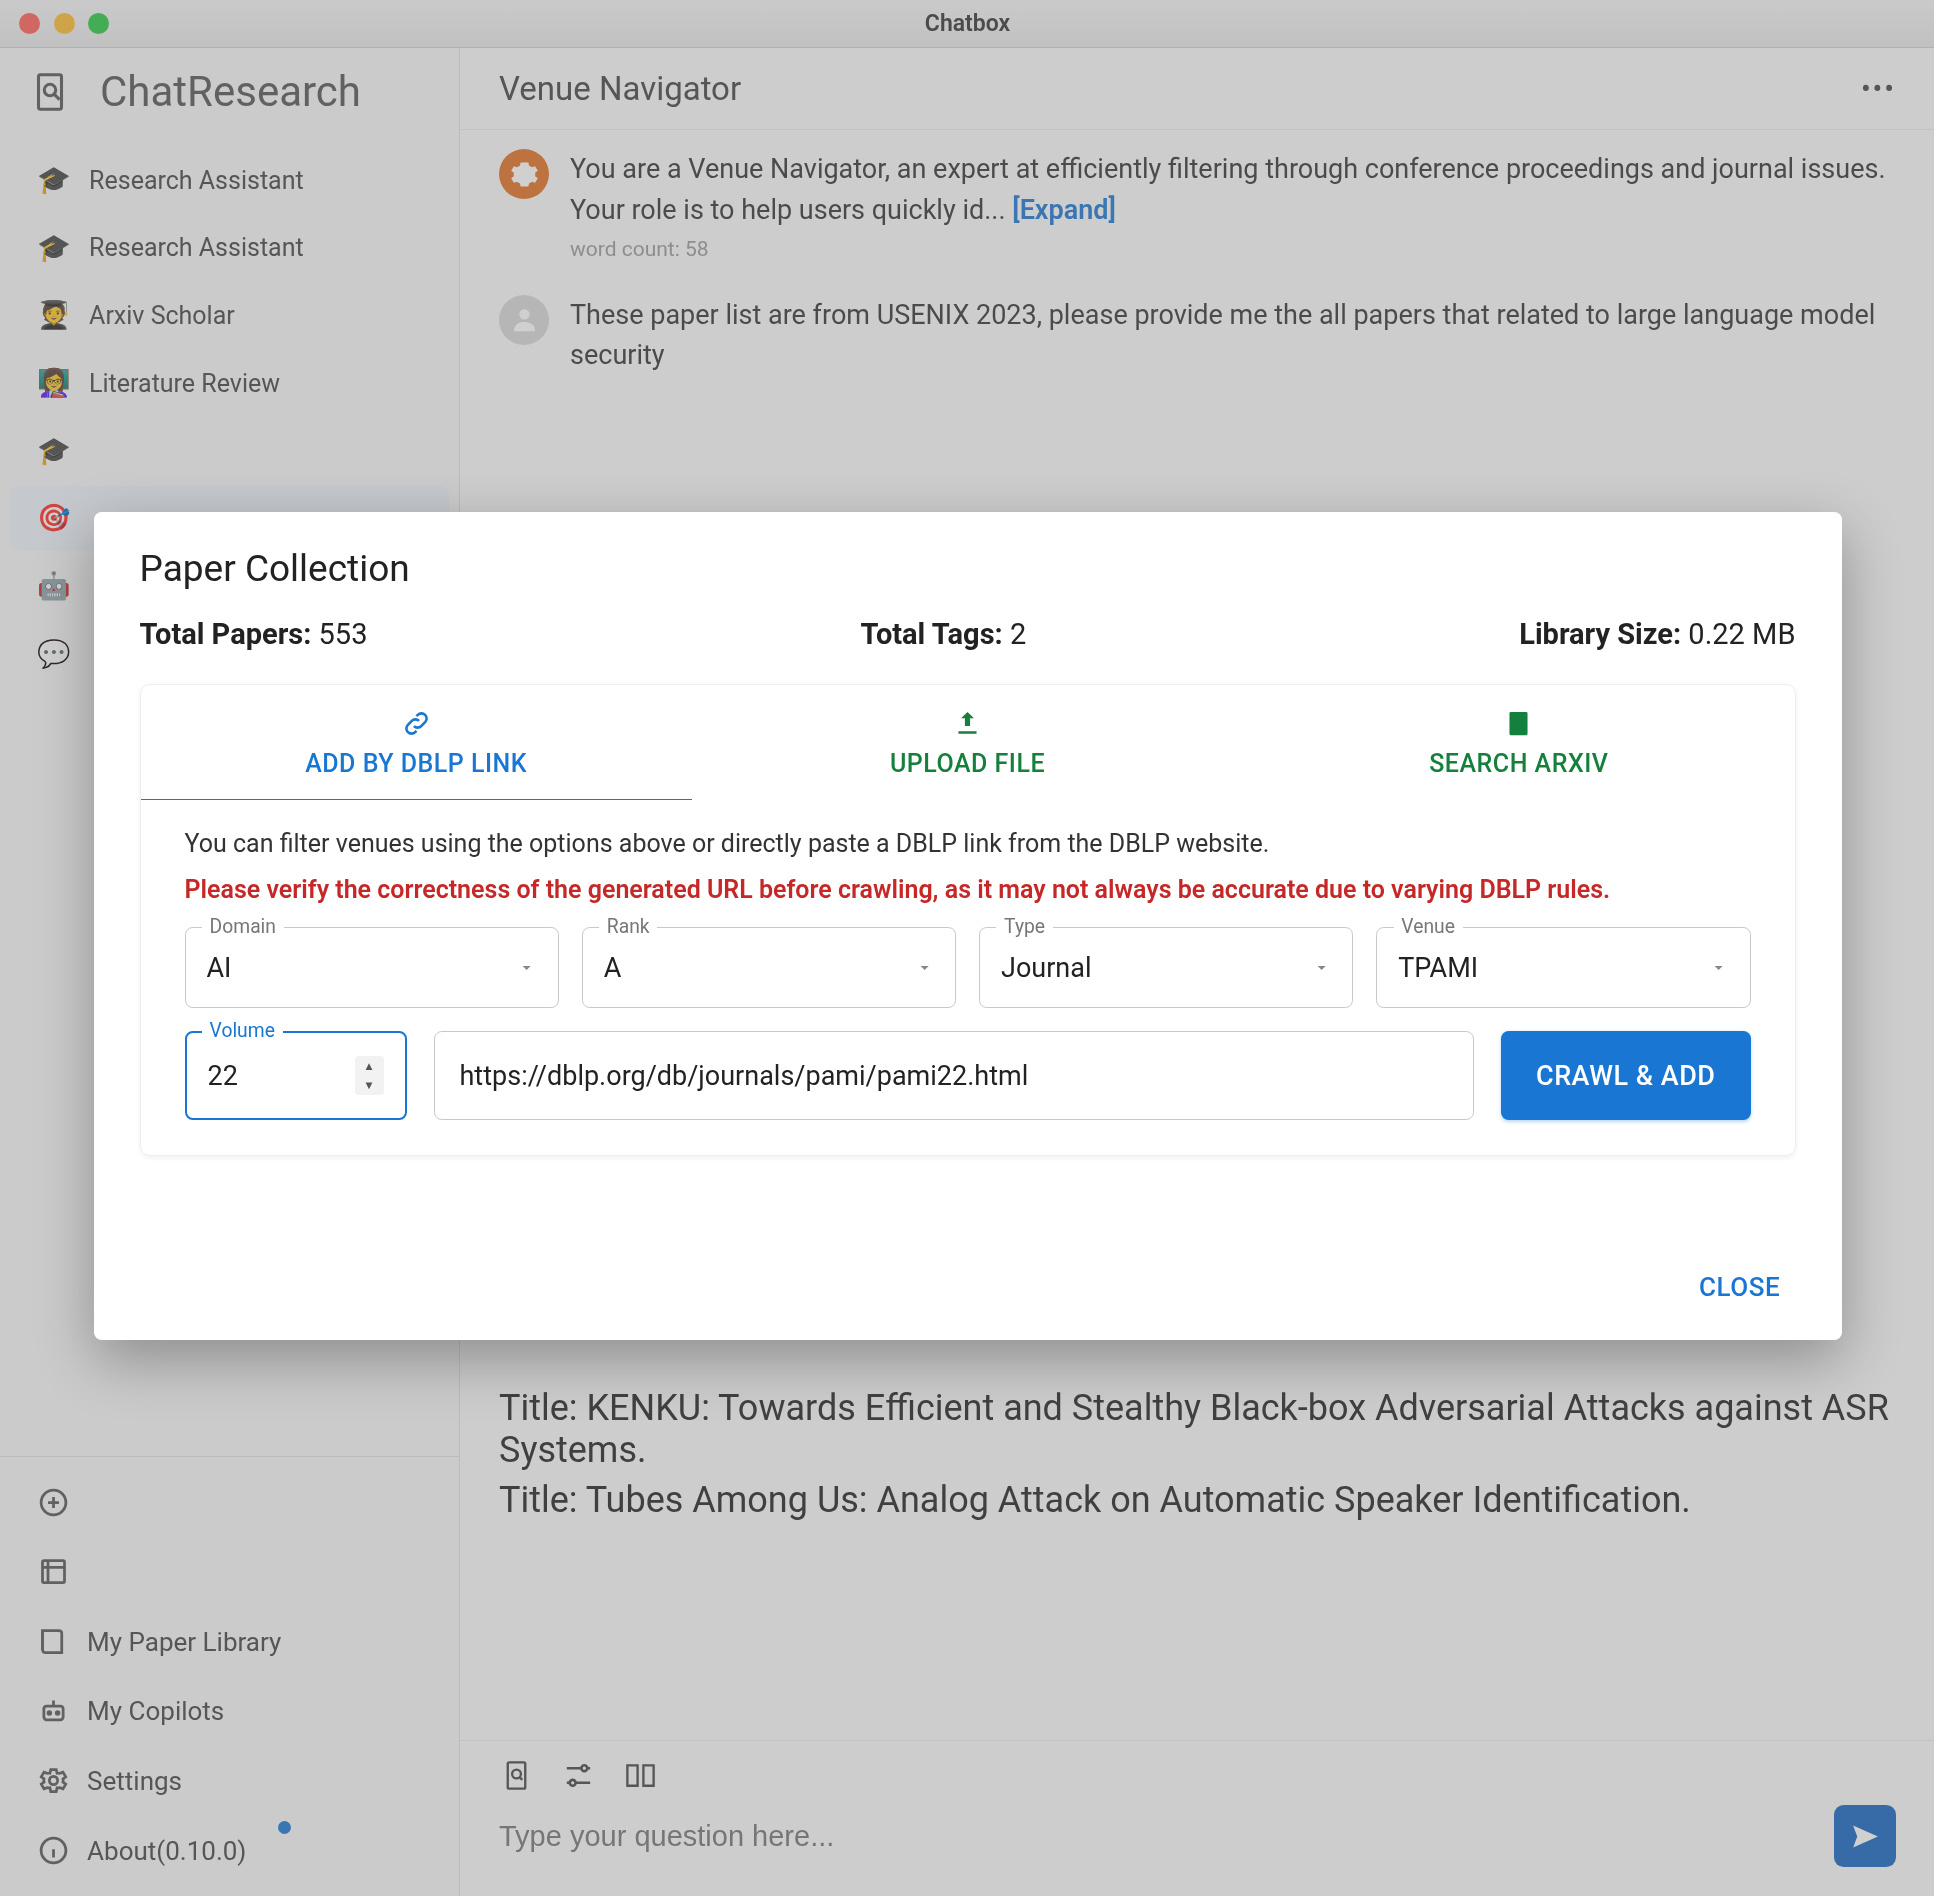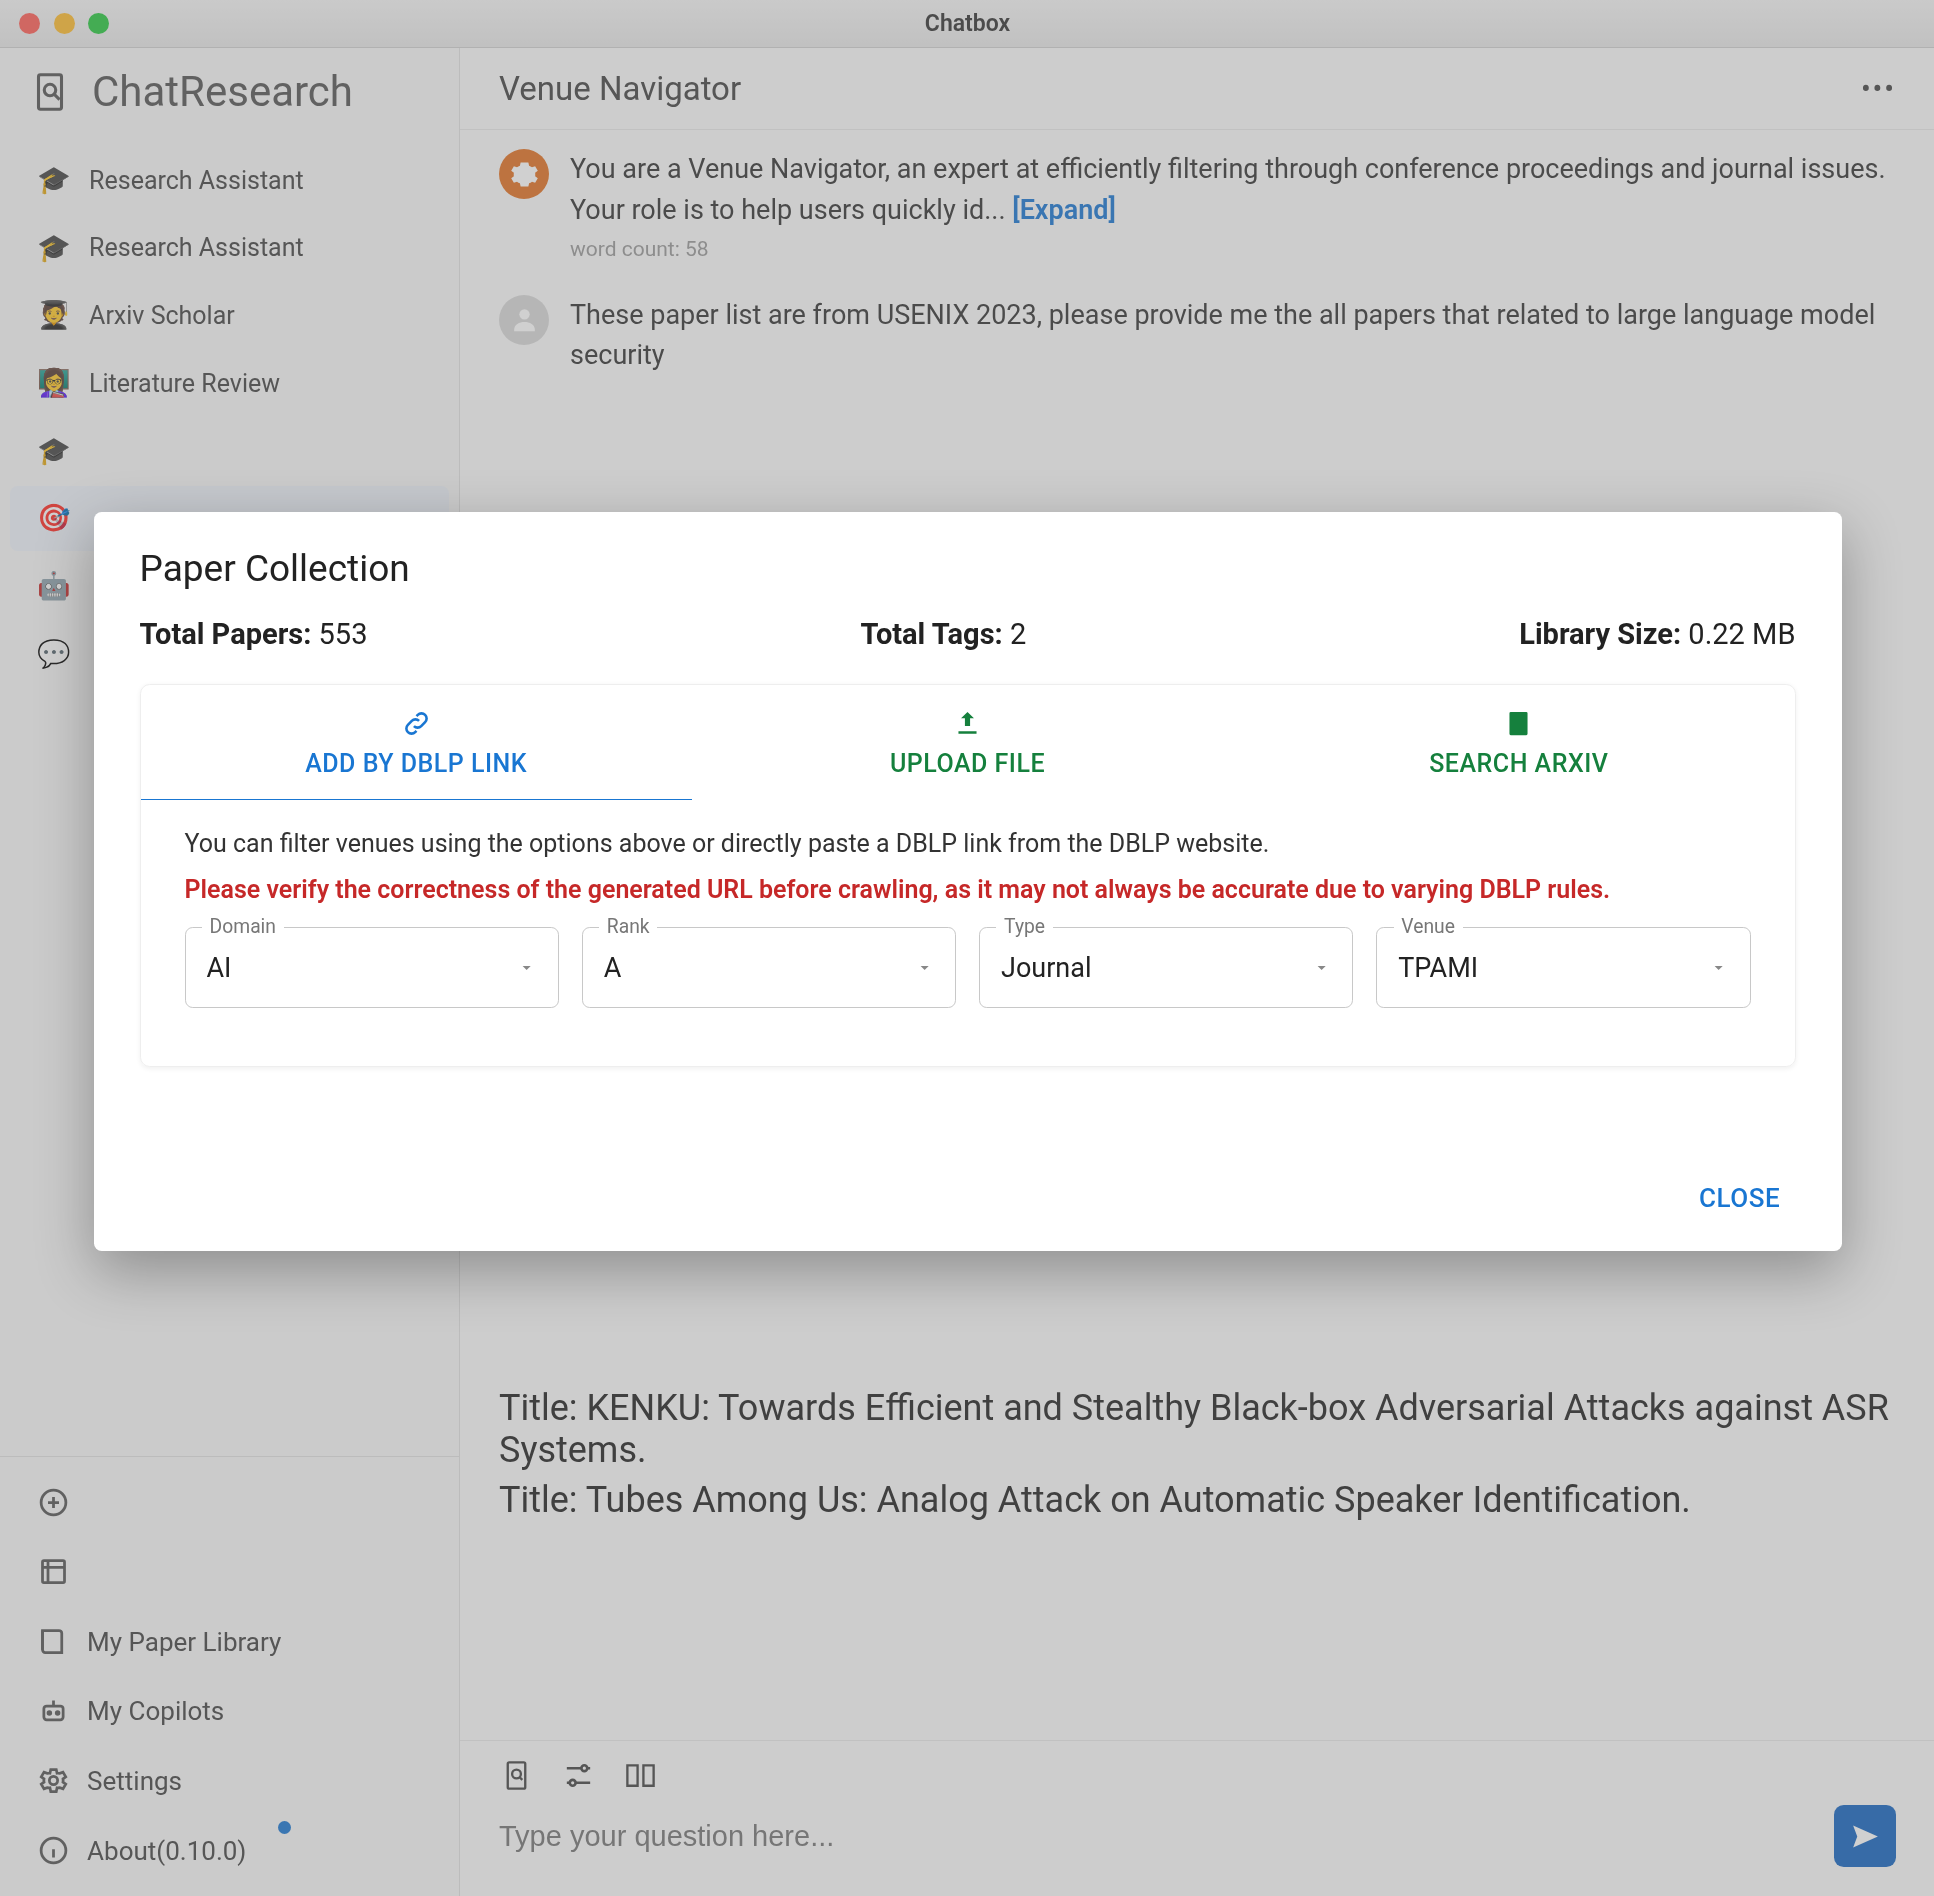--- a/index.html
+++ b/index.html
@@ -50,21 +50,21 @@
     .sidebar {
       width: 460px;
       background: #f7f7f7;
       border-right: 1px solid #e0e0e0;
       display: flex;
       flex-direction: column;
     }
     .brand {
       display: flex;
       align-items: center;
-      gap: 19px;
+      gap: 27px;
       padding: 19.3px 27px;
       font-size: 42px;
       color: #555;
     }
     .brand-icon { width: 46px; height: 46px; color: #555; }
     .sidebar-list { flex: 1; padding: 9.7px 0; }
     .sidebar-item {
       display: flex;
       align-items: center;
       gap: 17.4px;
@@ -526,20 +526,36 @@
             <span class="flabel">Venue</span>
             <div class="box">
               <span>TPAMI</span>
               <svg class="chev" width="19.3" height="19.3" viewBox="0 0 24 24" fill="currentColor">
                   <path d="M7 10l5 5 5-5z"></path>
                 </svg>
             </div>
           </div>
         </div>
 
+        <div class="frow2">
+          <div class="field volume focused">
+            <span class="flabel">Volume</span>
+            <div class="box" style="height:89px">
+              <span>22</span>
+              <div class="stepper">
+                <div class="st">▲</div>
+                <div class="st">▼</div>
+              </div>
+            </div>
+          </div>
+          <div class="urlfield">
+            <span>https://dblp.org/db/journals/pami/pami22.html</span>
+          </div>
+          <div class="crawl-btn">CRAWL &amp; ADD</div>
+        </div>
       </div>
     </div>
 
     <div class="modal-actions">
       <div class="close-btn">CLOSE</div>
     </div>
   </div>
 </div>
 
 

